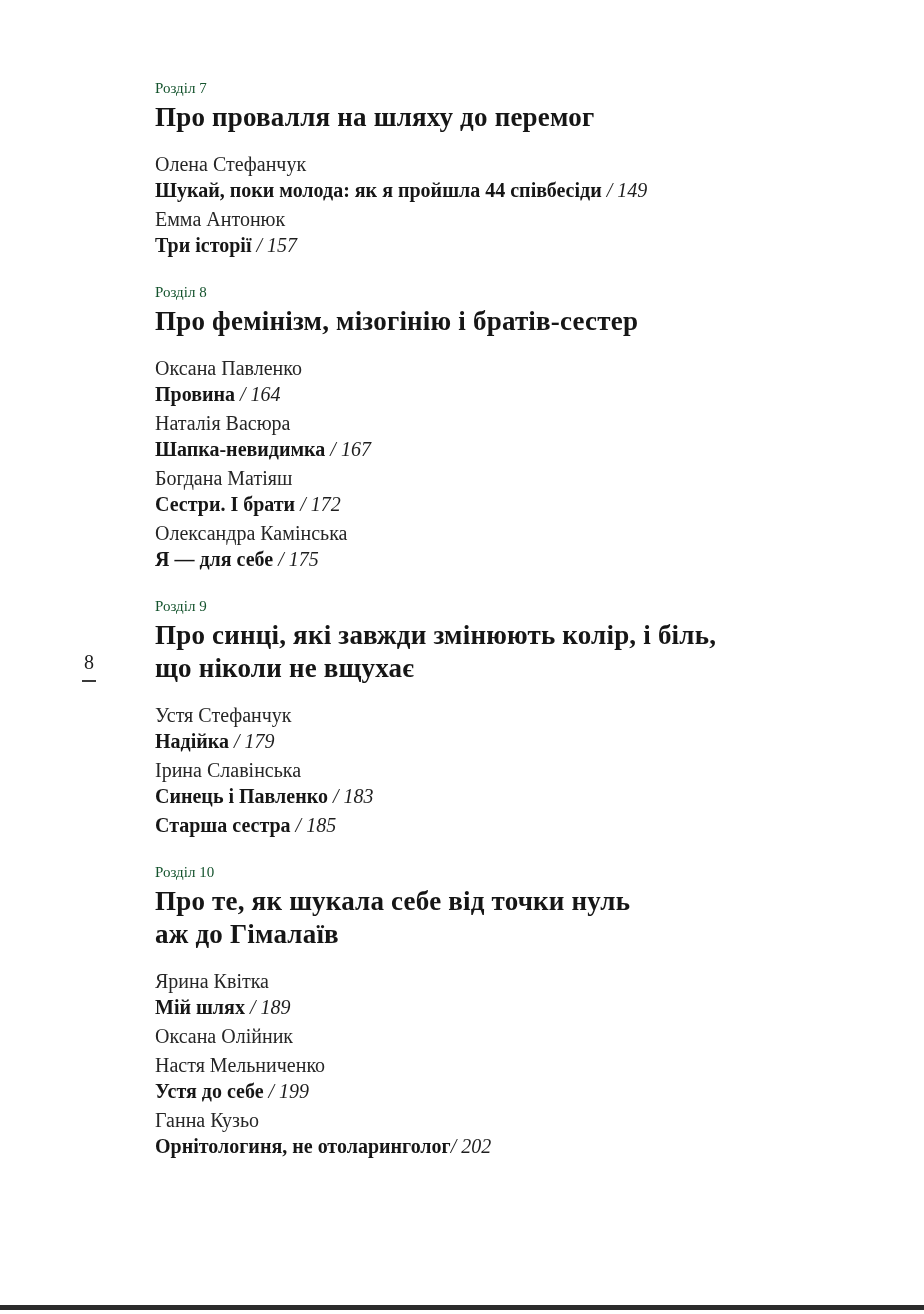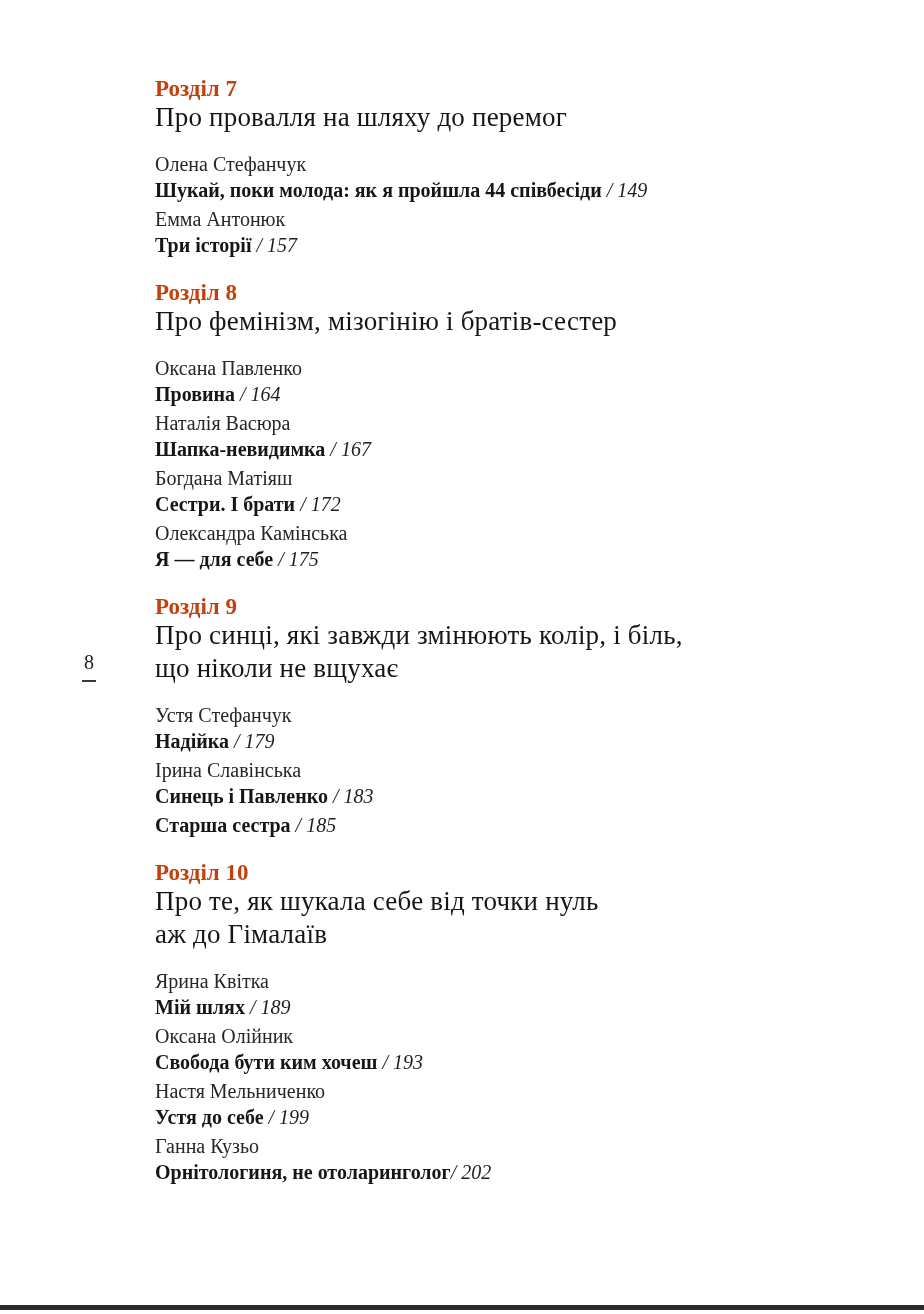--- a/index.html
+++ b/index.html
@@ -19,29 +19,29 @@
     color: #1e1e1e;
   }
   .content {
     position: absolute;
     left: 155px;
     top: 76px;
     width: 680px;
   }
   .section + .section { margin-top: 22px; }
   .section-label {
-    font-size: 23px;
+    font-size: 15px;
     line-height: 25px;
-    font-weight: bold;
-    color: #c2410c;
+    font-weight: normal;
+    color: #14532d;
   }
   .section-title {
     font-size: 27px;
     line-height: 33px;
-    font-weight: normal;
+    font-weight: bold;
     color: #161616;
     white-space: pre-line;
     margin: 0 0 17px 0;
     letter-spacing: 0.2px;
   }
   .entry { margin-bottom: 3px; }
   .entry-author {
     font-size: 20px;
     line-height: 26px;
     color: #262626;
@@ -139,21 +139,20 @@
     <div class="section">
       <div class="section-label">Розділ 10</div>
       <h2 class="section-title">Про те, як шукала себе від точки нуль
 аж до Гімалаїв</h2>
       <div class="entry">
         <div class="entry-author">Ярина Квітка</div>
         <div class="entry-title-line"><span class="entry-title">Мій шлях</span><span class="entry-sep"> / </span><span class="entry-page">189</span></div>
       </div>
       <div class="entry">
         <div class="entry-author">Оксана Олійник</div>
-        <div class="entry-title-line"><span class="entry-title">Свобода бути ким хочеш</span><span class="entry-sep"> / </span><span class="entry-page">193</span></div>
       </div>
       <div class="entry">
         <div class="entry-author">Настя Мельниченко</div>
         <div class="entry-title-line"><span class="entry-title">Устя до себе</span><span class="entry-sep"> / </span><span class="entry-page">199</span></div>
       </div>
       <div class="entry">
         <div class="entry-author">Ганна Кузьо</div>
         <div class="entry-title-line"><span class="entry-title">Орнітологиня, не отоларинголог</span><span class="entry-sep">/ </span><span class="entry-page">202</span></div>
       </div>
     </div>

